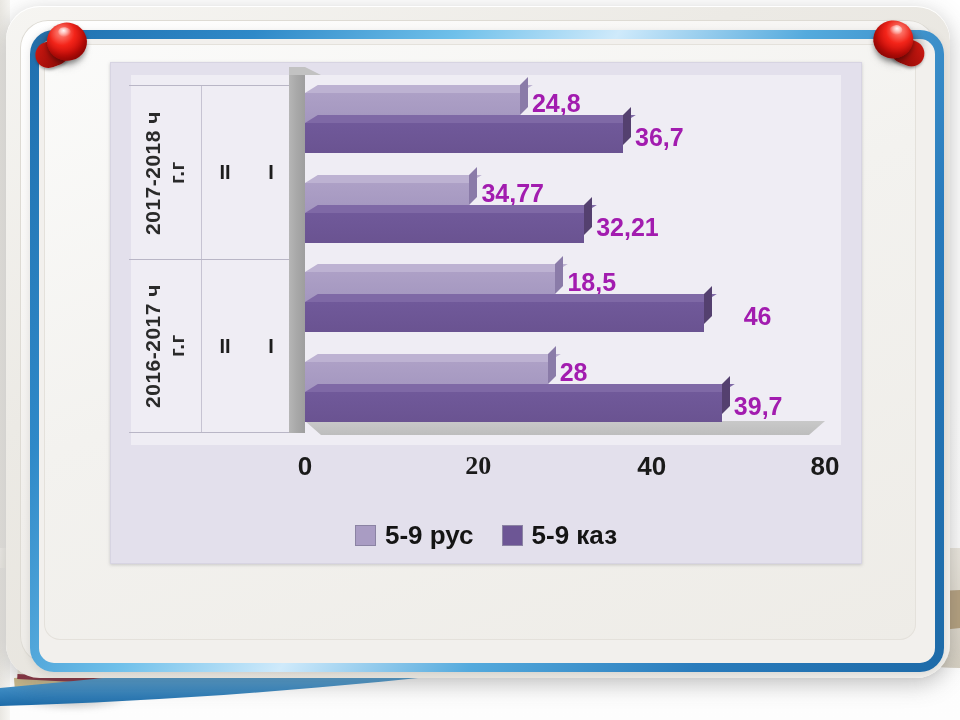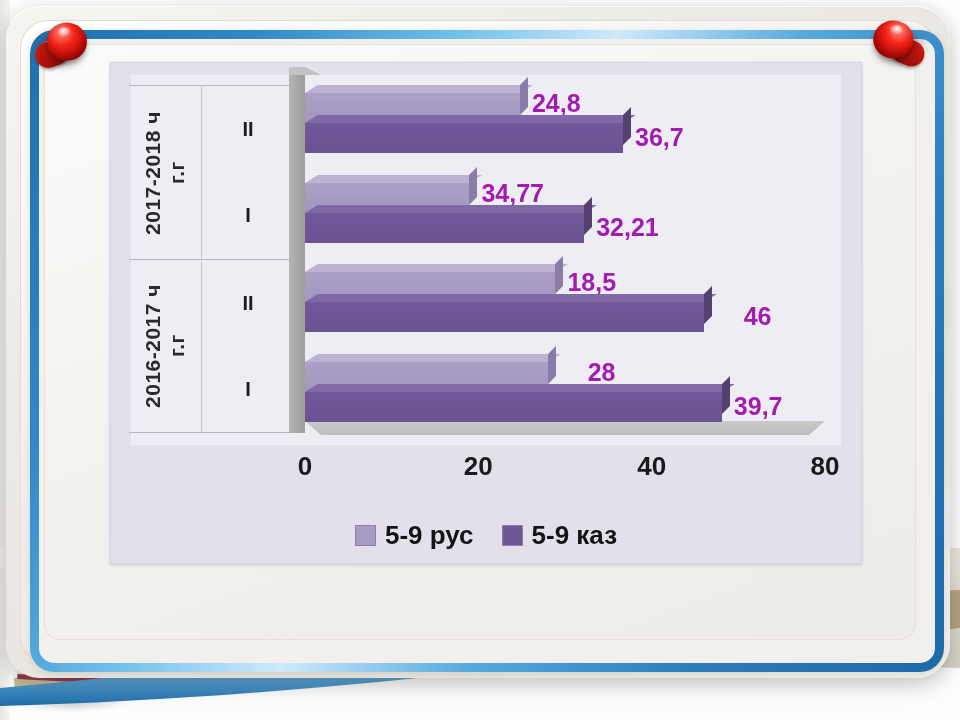--- a/index.html
+++ b/index.html
@@ -92,21 +92,21 @@
   .cat-group.last{border-bottom:1px solid #b9b6c6;}
   .cat-group-label{
     width:72px;display:flex;align-items:center;justify-content:center;
     border-right:1px solid #c6c3d2;
   }
   .cat-group-label span{
     writing-mode:vertical-rl;transform:rotate(180deg);
     font-size:21px;font-weight:700;color:#2a2a2a;letter-spacing:.5px;
     text-align:center;line-height:1.15;white-space:pre;
   }
-  .cat-subs{flex:1;display:flex;flex-direction:column;text-align:right;}
+  .cat-subs{flex:1;display:flex;flex-direction:row;text-align:right;}
   .cat-sub{
     flex:1;display:flex;align-items:center;justify-content:center;
     font-size:20px;font-weight:700;color:#1d1d1d;
   }
 
   
   #wall{
     position:absolute;left:178px;top:12px;width:16px;height:358px;
     background:linear-gradient(90deg,#b6b6b6 0%,#a9a9a9 45%,#9e9e9e 100%);
   }
@@ -377,33 +377,33 @@
             <div class="face"></div>
           </div>
           <div class="bar-label" style="left: 410.667px; top: 50px; margin-left: 28px;">46</div>
         </div>
         <div class="bar-group" style="top: 268.5px; height: 89.5px;">
           <div class="bar light" style="width: 242.667px; top: 18px;">
             <div class="top3d"></div>
             <div class="side3d"></div>
             <div class="face"></div>
           </div>
-          <div class="bar-label" style="left: 254.667px; top: 16px; margin-left: 28px;">28</div>
+          <div class="bar-label" style="left: 254.667px; top: 16px;">28</div>
           <div class="bar dark" style="width: 416.867px; top: 48px;">
             <div class="top3d"></div>
             <div class="side3d"></div>
             <div class="face"></div>
           </div>
           <div class="bar-label" style="left: 428.867px; top: 50px;">39,7</div>
         </div>
       </div>
 
     <div id="val-axis">
         <div class="vtick" style="left: 174px;">0</div>
-        <div class="vtick" style="left: 347.333px;">20</div>
+        <div class="vtick" style="left: 347.333px; font-family: Liberation Serif, serif;">20</div>
         <div class="vtick" style="left: 520.667px;">40</div>
         <div class="vtick" style="left: 694px;">80</div>
       </div>
 
     <div id="legend">
         <div class="legend-item">
           <span class="legend-swatch" style="background: rgb(169, 156, 195);"></span>
           <span class="legend-text">5-9 рус</span>
         </div>
         <div class="legend-item">

